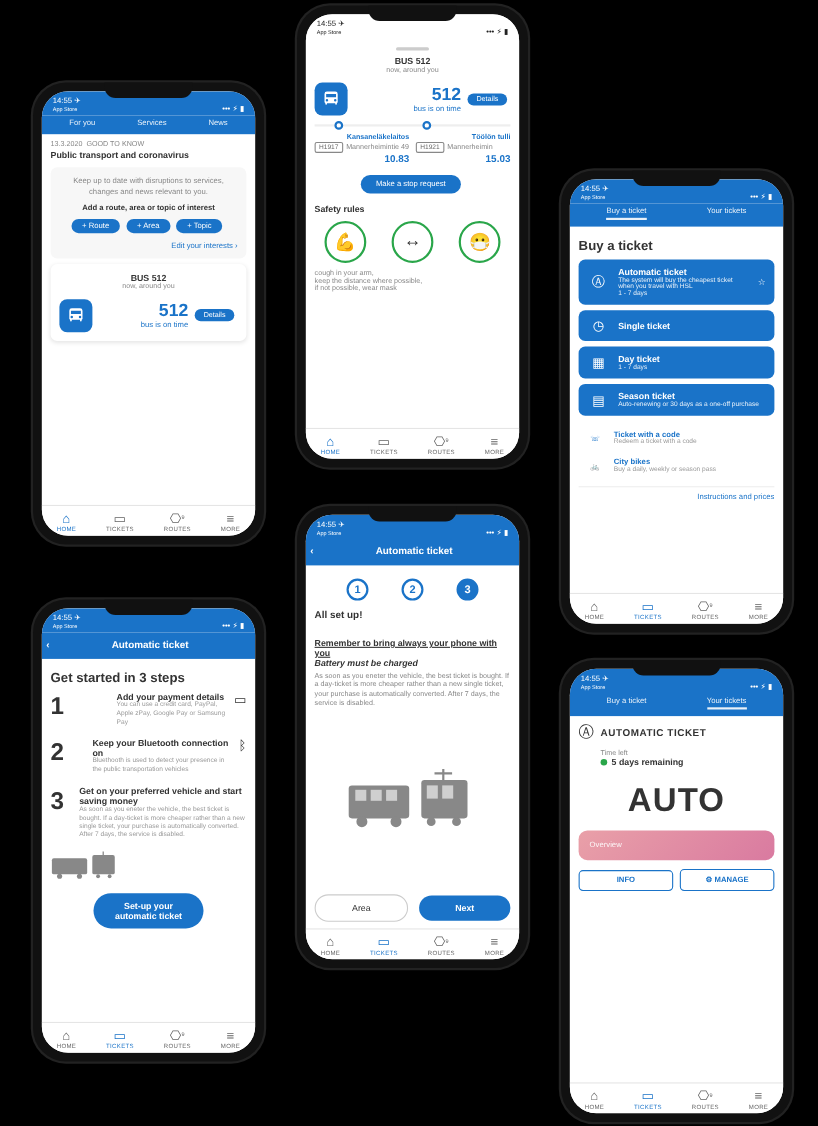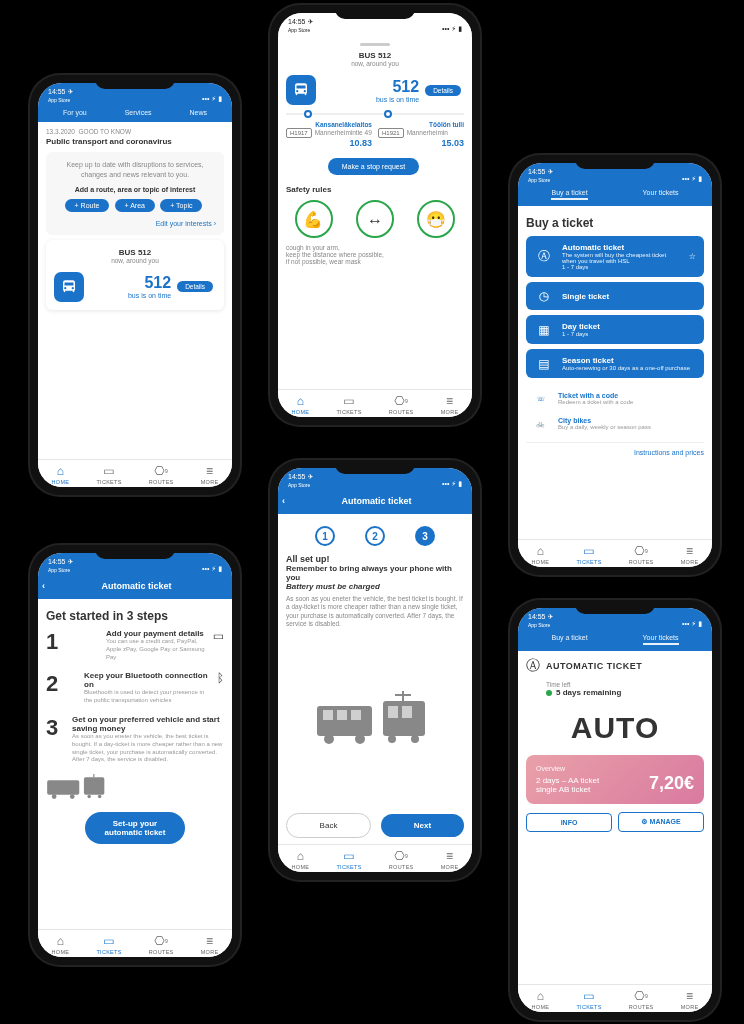--- a/index.html
+++ b/index.html
@@ -479,21 +479,21 @@
         <span>••• ⚡︎ ▮</span>
       </div>
     <div class="titlebar"><span style="float:left;">‹</span><span>Automatic ticket</span></div>
     <div class="content" style="display:flex;flex-direction:column;">
       <div class="steps">
         <div class="step-bullet">1</div>
         <div class="step-bullet">2</div>
         <div class="step-bullet active">3</div>
       </div>
       <div class="bold" style="font-size:9px;">All set up!</div>
-      <div class="bold" style="font-size:8px;margin-top:0;">Remember to bring always your phone with you</div>
+      <div class="bold" style="font-size:8px;margin-top:16px;text-decoration:underline;">Remember to bring always your phone with you</div>
       <div class="bold" style="font-size:8px;font-style:italic;">Battery must be charged</div>
       <div class="muted" style="margin-top:4px;line-height:1.3;">As soon as you eneter the vehicle, the best ticket is bought. If a day-ticket is more cheaper rather than a new single ticket, your purchase is automatically converted. After 7 days, the service is disabled.</div>
       <div style="flex:1;display:flex;align-items:center;justify-content:center;">
         <svg class="bus-tram" viewBox="0 0 120 60">
             <g fill="#888">
               <rect x="2" y="15" width="55" height="30" rx="3"></rect>
               <rect x="8" y="19" width="10" height="10" fill="#fff" opacity=".6"></rect>
               <rect x="22" y="19" width="10" height="10" fill="#fff" opacity=".6"></rect>
               <rect x="36" y="19" width="10" height="10" fill="#fff" opacity=".6"></rect>
               <circle cx="14" cy="48" r="5"></circle>
@@ -501,21 +501,21 @@
               <rect x="68" y="10" width="42" height="35" rx="3"></rect>
               <rect x="73" y="15" width="10" height="12" fill="#fff" opacity=".6"></rect>
               <rect x="87" y="15" width="10" height="12" fill="#fff" opacity=".6"></rect>
               <circle cx="77" cy="48" r="4"></circle>
               <circle cx="100" cy="48" r="4"></circle>
               <path d="M88 10 L88 0 M80 4 L96 4" stroke="#888" stroke-width="2" fill="none"></path>
             </g>
           </svg>
       </div>
       <div class="row" style="gap:10px;justify-content:center;">
-        <div class="btn-outline" style="flex:1;">Back</div>
+        <div class="btn-outline" style="flex:1;">Area</div>
         <div class="btn-primary" style="flex:1;">Next</div>
       </div>
     </div>
     <div class="nav">
       <div class="nav-item">
           <div class="nav-ic">⌂</div>
           <span>HOME</span>
         </div>
       <div class="nav-item active">
           <div class="nav-ic">▭</div>
@@ -552,27 +552,20 @@
       <div style="margin:6px 0 2px 20px;">
         <div class="muted">Time left</div>
         <div class="row" style="gap:4px;">
             <span style="width:6px;height:6px;border-radius:50%;background:#2aa64a;"></span>
             <span class="bold" style="font-size:8px;">5 days remaining</span>
           </div>
       </div>
       <div style="font-size:30px;font-weight:900;text-align:center;margin:14px 0 10px;letter-spacing:1px;">AUTO</div>
       <div class="auto-card">
         <div style="font-size:7px;opacity:.9;">Overview</div>
-        <div class="row" style="align-items:flex-end;">
-          <div style="flex:1;">
-            <div style="font-size:8px;margin-top:4px;">2 days – AA ticket</div>
-            <div style="font-size:8px;">single AB ticket</div>
-          </div>
-          <div class="price">7,20€</div>
-        </div>
       </div>
       <div class="row" style="gap:6px;margin-top:8px;">
         <div class="mini-btn">INFO</div>
         <div class="mini-btn">⚙ <span>MANAGE</span></div>
       </div>
     </div>
     <div class="nav">
       <div class="nav-item">
           <div class="nav-ic">⌂</div>
           <span>HOME</span>

